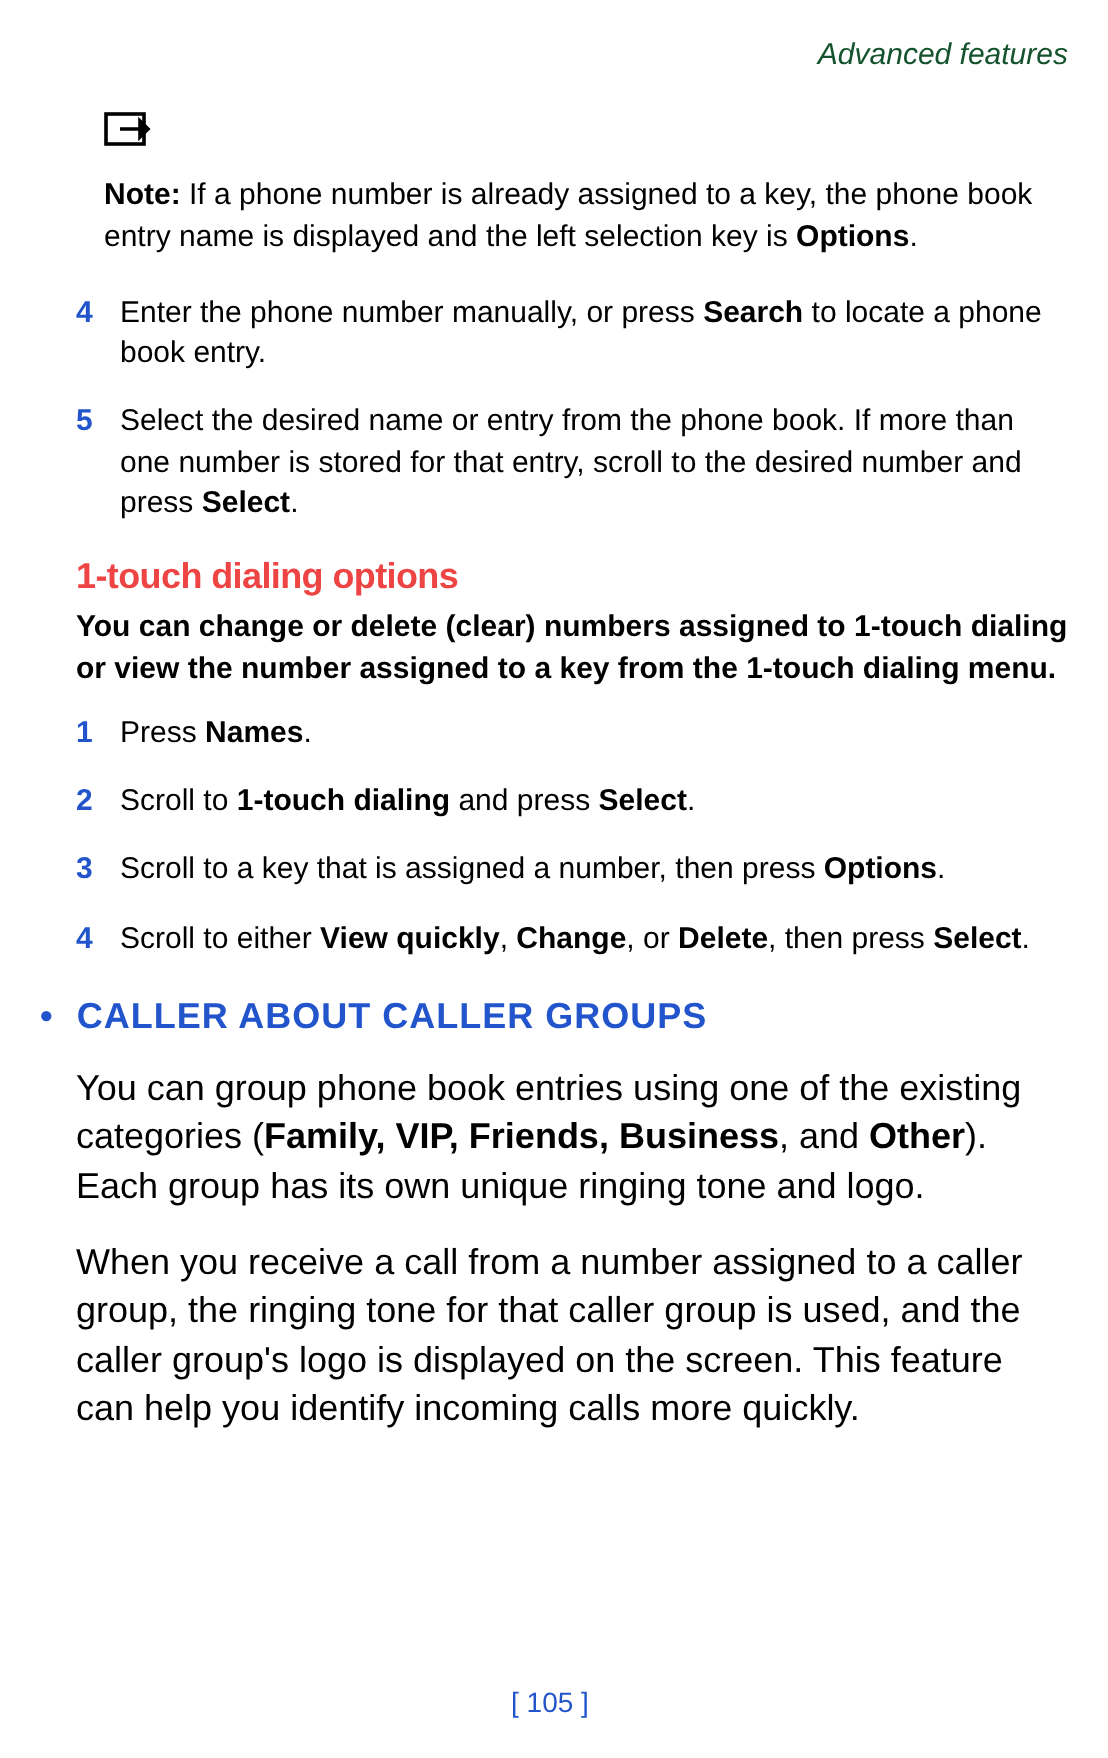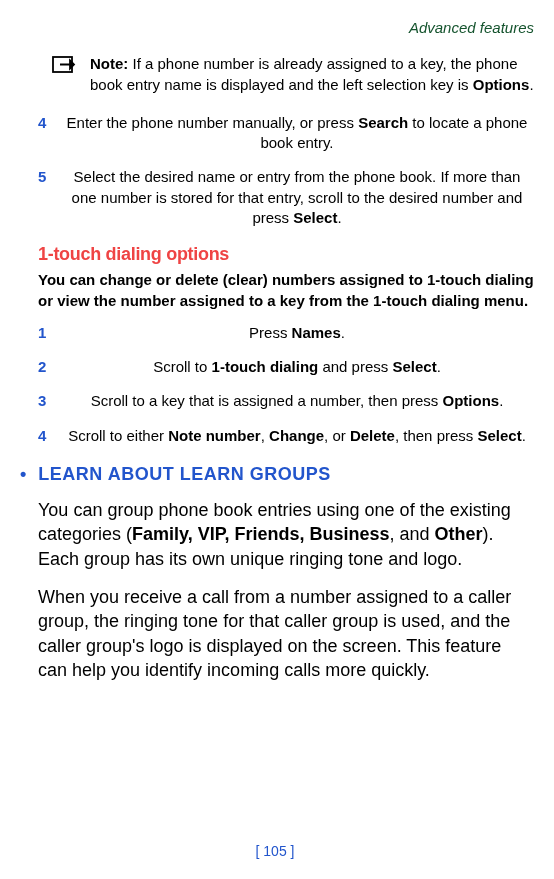--- a/index.html
+++ b/index.html
@@ -21,20 +21,21 @@
       font-size: 15px;
       font-style: italic;
       margin-bottom: 16px;
     }
     .note-box {
       display: flex;
       align-items: flex-start;
       gap: 10px;
       margin-bottom: 18px;
       padding-left: 14px;
+      flex-direction: column;
     }
     .note-icon {
       flex-shrink: 0;
       width: 28px;
       height: 22px;
       margin-top: 2px;
     }
     .note-text {
       font-size: 15px;
       font-style: normal;
@@ -47,21 +48,20 @@
       font-style: normal;
     }
     .step-num {
       color: #2255cc;
       font-weight: bold;
       flex-shrink: 0;
       width: 12px;
     }
     .step-text {
       flex: 1;
-      text-align: center;
     }
     .subheading {
       color: #ef4444;
       font-weight: bold;
       font-size: 18px;
       margin-top: 6px;
       margin-bottom: 4px;
       font-style: normal;
       letter-spacing: -0.3px;
     }
@@ -142,25 +142,25 @@
     <div class="step">
       <span class="step-num">2</span>
       <span class="step-text">Scroll to <span class="bold">1-touch dialing</span> and press <span class="bold">Select</span>.</span>
     </div>
     <div class="step">
       <span class="step-num">3</span>
       <span class="step-text">Scroll to a key that is assigned a number, then press <span class="bold">Options</span>.</span>
     </div>
     <div class="step">
       <span class="step-num">4</span>
-      <span class="step-text">Scroll to either <span class="bold">Note number</span>, <span class="bold">Change</span>, or <span class="bold">Delete</span>, then press <span class="bold">Select</span>.</span>
+      <span class="step-text">Scroll to either <span class="bold">View quickly</span>, <span class="bold">Change</span>, or <span class="bold">Delete</span>, then press <span class="bold">Select</span>.</span>
     </div>
   </div>
 
 <div class="section-heading">
-  <span class="bullet-dot">•</span> <span>LEARN ABOUT LEARN GROUPS</span>
+  <span class="bullet-dot">•</span> <span>CALLER ABOUT CALLER GROUPS</span>
 </div>
 
 <div class="body-para" id="para1">You can group phone book entries using one of the existing categories (<span class="bold">Family, VIP, Friends, Business</span>, and <span class="bold">Other</span>). Each group has its own unique ringing tone and logo.</div>
 
 <div class="body-para">When you receive a call from a number assigned to a caller group, the ringing tone for that caller group is used, and the caller group's logo is displayed on the screen. This feature can help you identify incoming calls more quickly.</div>
 
 <div class="page-num">[ 105 ]</div>
 
 </body></html>

